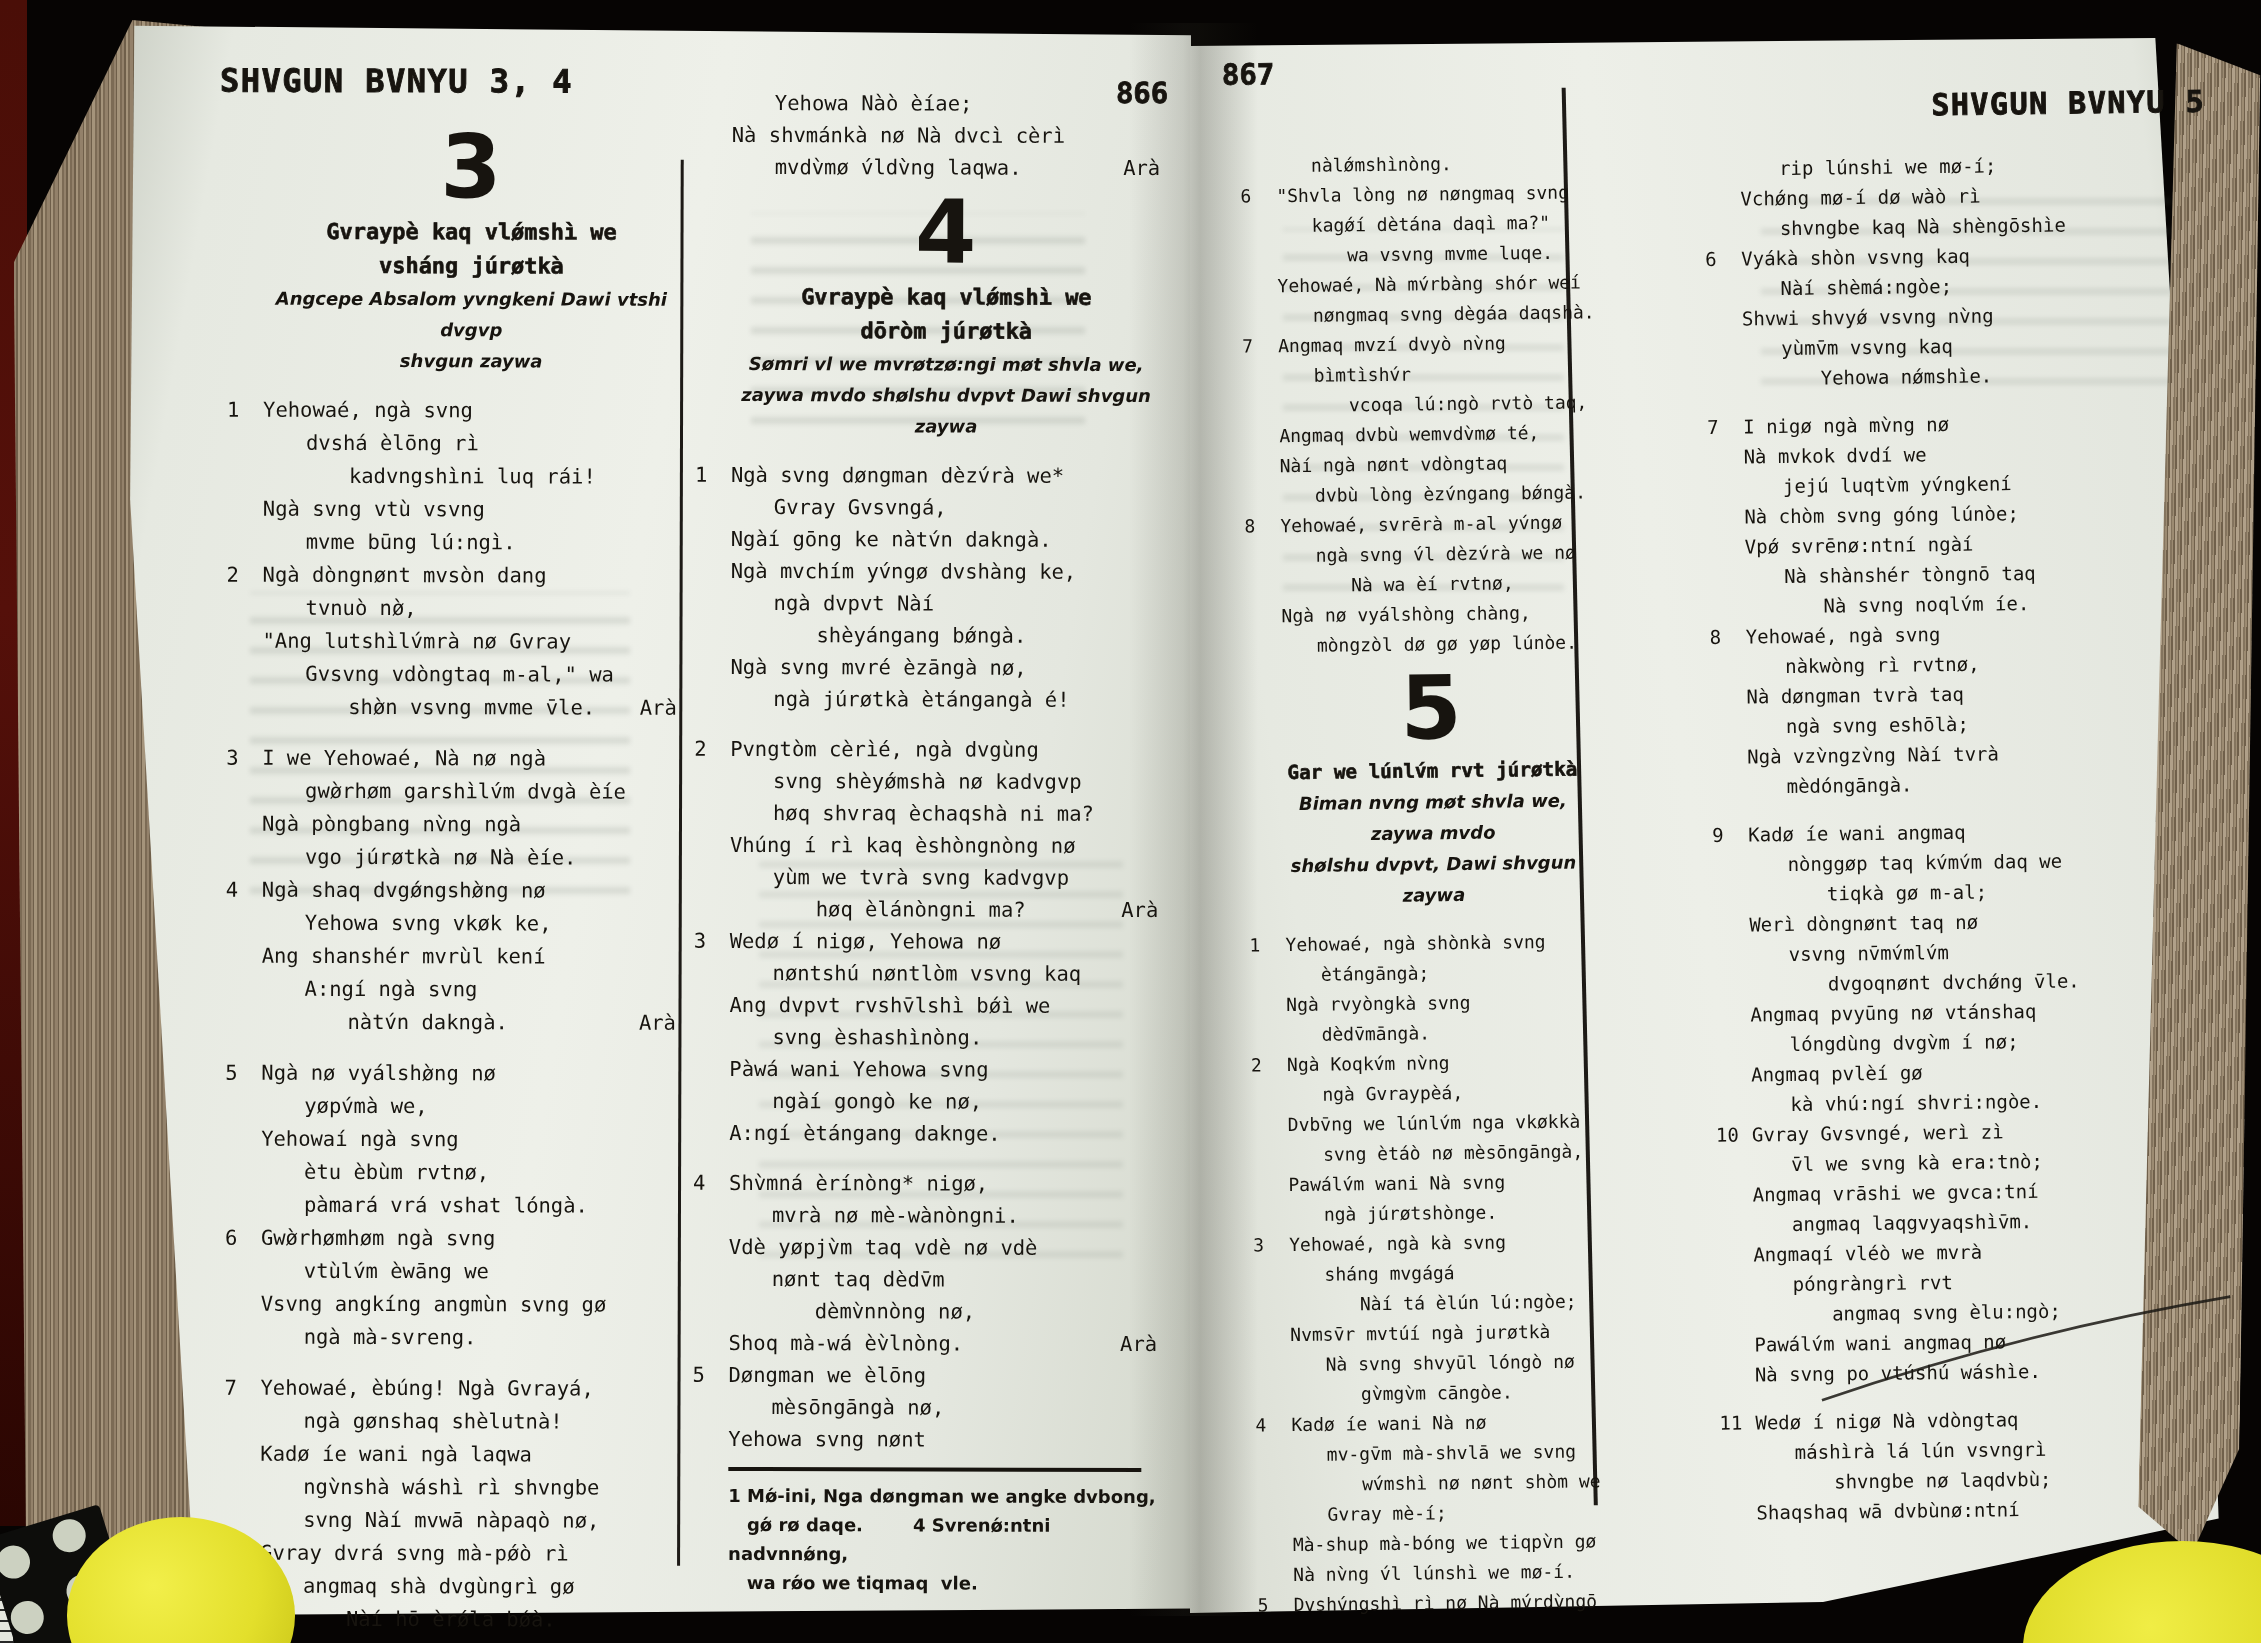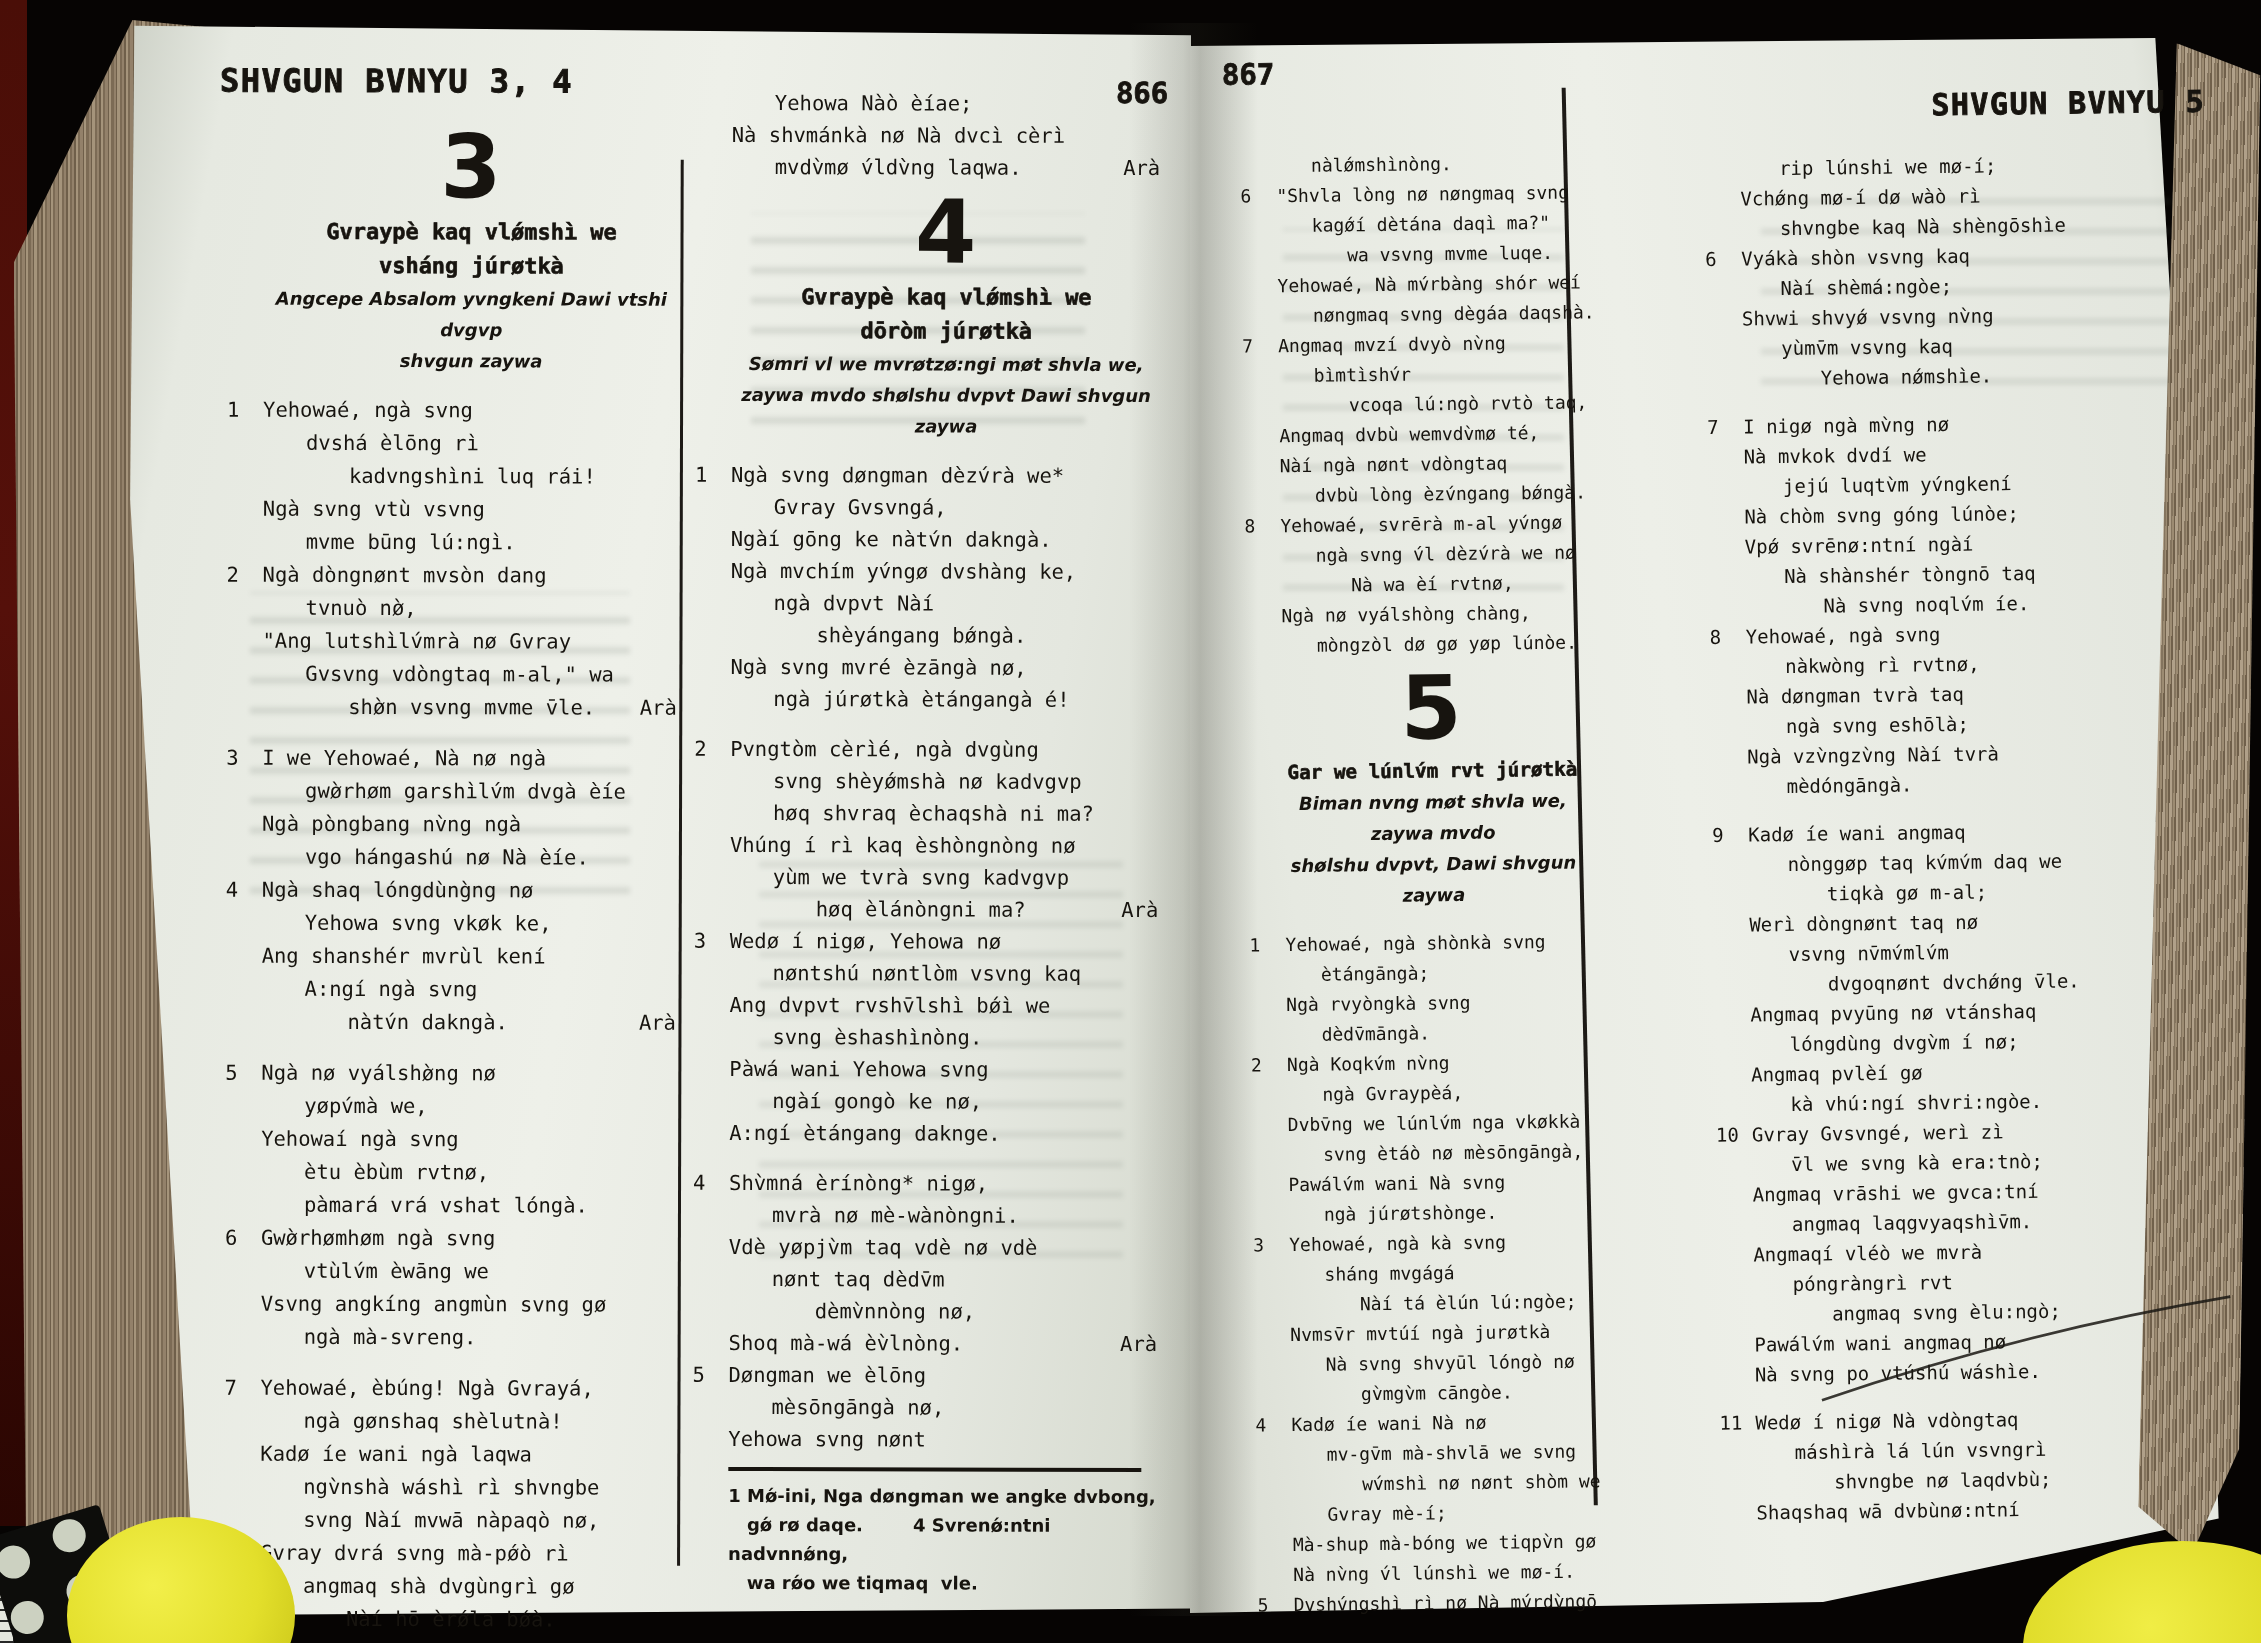--- a/index.html
+++ b/index.html
@@ -100,22 +100,22 @@
         <div class="line" style="padding-left: calc(var(--ind) * 1);"><span>mvme būng lú:ngì.</span></div>
         <div class="line" style="padding-left: calc(var(--ind) * 0);"><span class="vnum">2</span><span>Ngà dòngnønt mvsòn dang</span></div>
         <div class="line" style="padding-left: calc(var(--ind) * 1);"><span>tvnuò nø̀,</span></div>
         <div class="line" style="padding-left: calc(var(--ind) * 0);"><span>"Ang lutshìlv́mrà nø Gvray</span></div>
         <div class="line" style="padding-left: calc(var(--ind) * 1);"><span>Gvsvng vdòngtaq m-al," wa</span></div>
         <div class="line" style="padding-left: calc(var(--ind) * 2);"><span>shø̀n vsvng mvme v̄le.</span><span class="ara">Arà</span></div>
         <div class="gap"></div>
         <div class="line" style="padding-left: calc(var(--ind) * 0);"><span class="vnum">3</span><span>I we Yehowaé, Nà nø ngà</span></div>
         <div class="line" style="padding-left: calc(var(--ind) * 1);"><span>gwø̀rhøm garshìlv́m dvgà èíe</span></div>
         <div class="line" style="padding-left: calc(var(--ind) * 0);"><span>Ngà pòngbang nv̀ng ngà</span></div>
-        <div class="line" style="padding-left: calc(var(--ind) * 1);"><span>vgo hángashú nø Nà èíe.</span></div>
-        <div class="line" style="padding-left: calc(var(--ind) * 0);"><span class="vnum">4</span><span>Ngà shaq lóngdùng̀ng nø</span></div>
+        <div class="line" style="padding-left: calc(var(--ind) * 1);"><span>vgo júrøtkà nø Nà èíe.</span></div>
+        <div class="line" style="padding-left: calc(var(--ind) * 0);"><span class="vnum">4</span><span>Ngà shaq dvgǿngshø̀ng nø</span></div>
         <div class="line" style="padding-left: calc(var(--ind) * 1);"><span>Yehowa svng vkøk ke,</span></div>
         <div class="line" style="padding-left: calc(var(--ind) * 0);"><span>Ang shanshér mvrùl kení</span></div>
         <div class="line" style="padding-left: calc(var(--ind) * 1);"><span>A:ngí ngà svng</span></div>
         <div class="line" style="padding-left: calc(var(--ind) * 2);"><span>nàtv́n dakngà.</span><span class="ara">Arà</span></div>
         <div class="gap"></div>
         <div class="line" style="padding-left: calc(var(--ind) * 0);"><span class="vnum">5</span><span>Ngà nø vyálshø̀ng nø</span></div>
         <div class="line" style="padding-left: calc(var(--ind) * 1);"><span>yøpv́mà we,</span></div>
         <div class="line" style="padding-left: calc(var(--ind) * 0);"><span>Yehowaí ngà svng</span></div>
         <div class="line" style="padding-left: calc(var(--ind) * 1);"><span>ètu èbùm rvtnø,</span></div>
         <div class="line" style="padding-left: calc(var(--ind) * 1);"><span>pàmará vrá vshat lóngà.</span></div>

